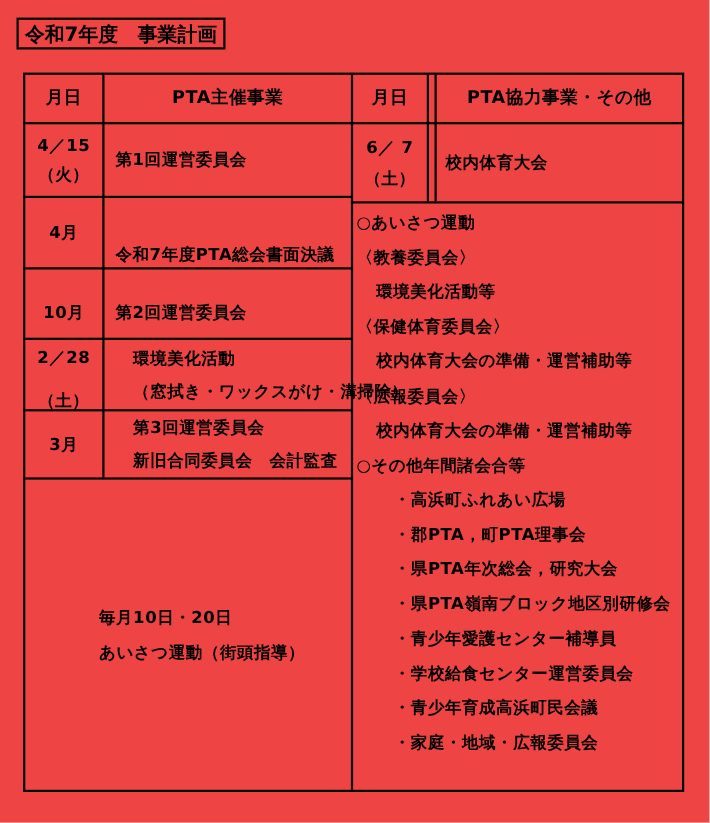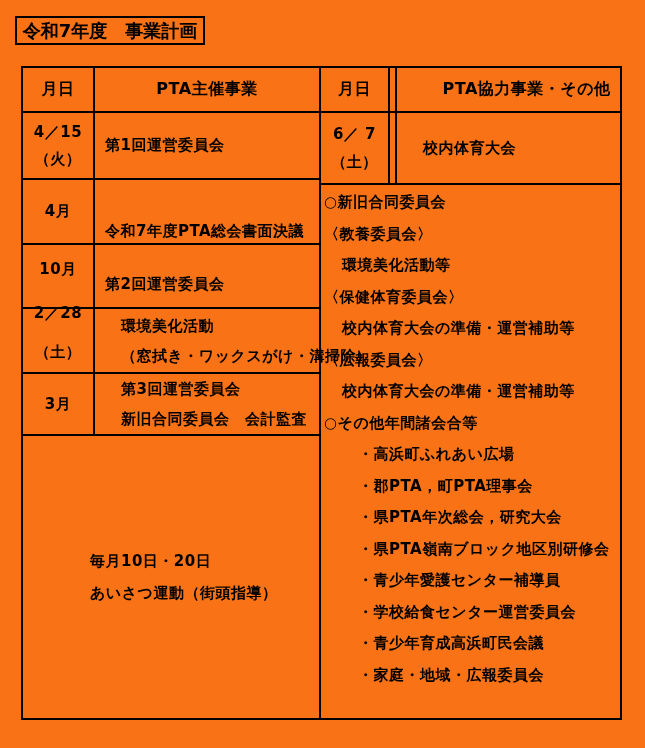--- a/index.html
+++ b/index.html
@@ -2,21 +2,21 @@
 <html><head>
 <meta charset="utf-8">
 <style>
   * { margin:0; padding:0; box-sizing:border-box; }
   html,body { background:#ffffff; }
   body {
     width:645px; height:748px;
     font-family:"DejaVu Sans", sans-serif;
     font-weight:bold; color:#000;
   }
-  .page { position:relative; width:645px; height:748px; background:#f97316; overflow:hidden; }
+  .page { position:relative; width:645px; height:748px; background:#ef4444; overflow:hidden; }
 
   .title-box {
     position:absolute; left:15px; top:16px; width:190px; height:29px;
     border:2px solid #000;
     display:flex; align-items:center; justify-content:center;
     font-size:18px; white-space:nowrap;
   }
 
   .sched-table {
     position:absolute; left:21px; top:66px; width:601px; height:654px;
@@ -44,22 +44,22 @@
   }
   .center { justify-content:center; text-align:right; }
   .col { flex-direction:column; justify-content:center; }
   .hdr { font-size:16px; }
 
   
   .dcol { left:0; width:70px; }
   .c-dh { top:0;    height:43px; }
   .c-d1 { top:45px;  height:65px; }
   .c-d2 { top:112px; height:63px; }
-  .c-d3 { top:163px; height:76px; }
-  .c-d4 { top:241px; height:48px;gap:12px; }
+  .c-d3 { top:178px; height:76px; }
+  .c-d4 { top:253px; height:48px;gap:12px; }
   .c-d5 { top:306px; height:60px; }
   .dcol div { line-height:27px; }
 
   
   .ecol { left:72px; width:224px; padding-left:10px;border-radius:20px; }
   .c-eh { top:0; height:43px; padding-left:0; }
   .c-e1 { top:45px;  height:65px; }
   .c-e2 { top:112px; height:63px;margin-top:20px; }
   .c-e3 { top:177px; height:78px; }
   .c-e4 { top:241px; height:63px; }
@@ -74,21 +74,21 @@
   }
   .c-foot div { line-height:32px; }
 
   
   .rdcol { left:298px; width:67px; }
   .c-rdh { top:0; height:43px; }
   .c-rd1 { top:45px; height:70px; }
   .rdcol div { line-height:28px; }
 
   
-  .recol { left:392px; width:223px; }
+  .recol { left:374px; width:223px; }
   .c-reh { top:0; height:43px; }
   .c-re1 { top:45px; height:70px; padding-left:8px; justify-content:flex-start; }
 
   
   .bigcell {
     position:absolute; left:298px; top:117px; width:299px; height:533px;
     padding-top:2px; font-size:15px; letter-spacing:0.5px; white-space:nowrap;
   }
   .dl { line-height:31.5px; height:31.5px; }
   .ind0 { padding-left:3px; }
@@ -161,21 +161,21 @@
       <div>あいさつ運動（街頭指導）</div>
     </div>
 
     <div class="cell center col rdcol c-rd1">
       <div>6／ 7</div>
       <div>（土）</div>
     </div>
     <div class="cell recol c-re1">校内体育大会</div>
 
     <div class="bigcell">
-      <div class="dl ind0">○新旧合同委員会</div>
+      <div class="dl ind0">○あいさつ運動</div>
       <div class="dl ind0">〈教養委員会〉</div>
       <div class="dl ind1">環境美化活動等</div>
       <div class="dl ind0">〈保健体育委員会〉</div>
       <div class="dl ind1">校内体育大会の準備・運営補助等</div>
       <div class="dl ind0">〈広報委員会〉</div>
       <div class="dl ind1">校内体育大会の準備・運営補助等</div>
       <div class="dl ind0">○その他年間諸会合等</div>
       <div class="dl ind2">・高浜町ふれあい広場</div>
       <div class="dl ind2">・郡PTA，町PTA理事会</div>
       <div class="dl ind2">・県PTA年次総会，研究大会</div>

